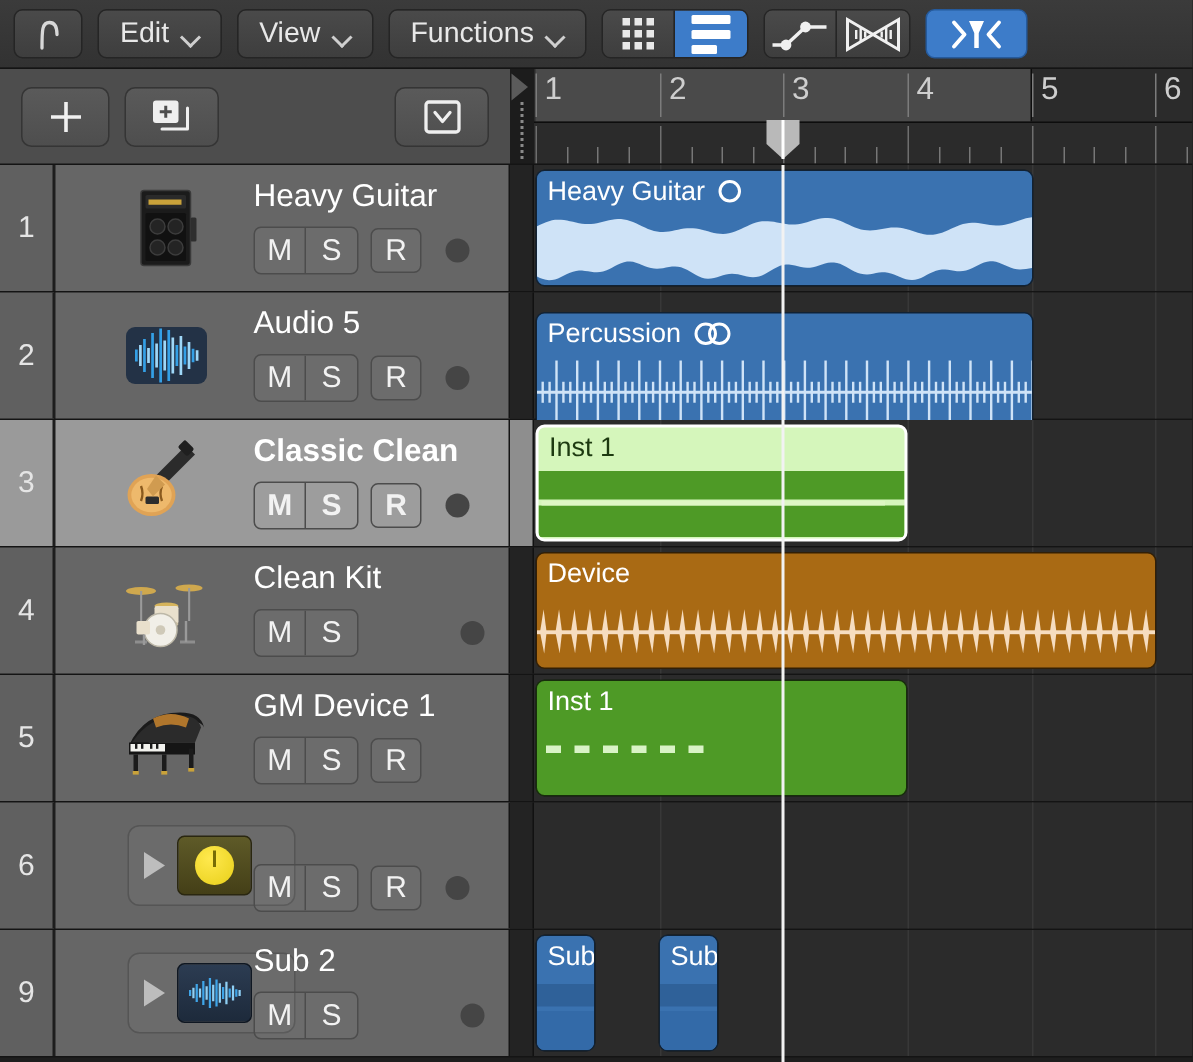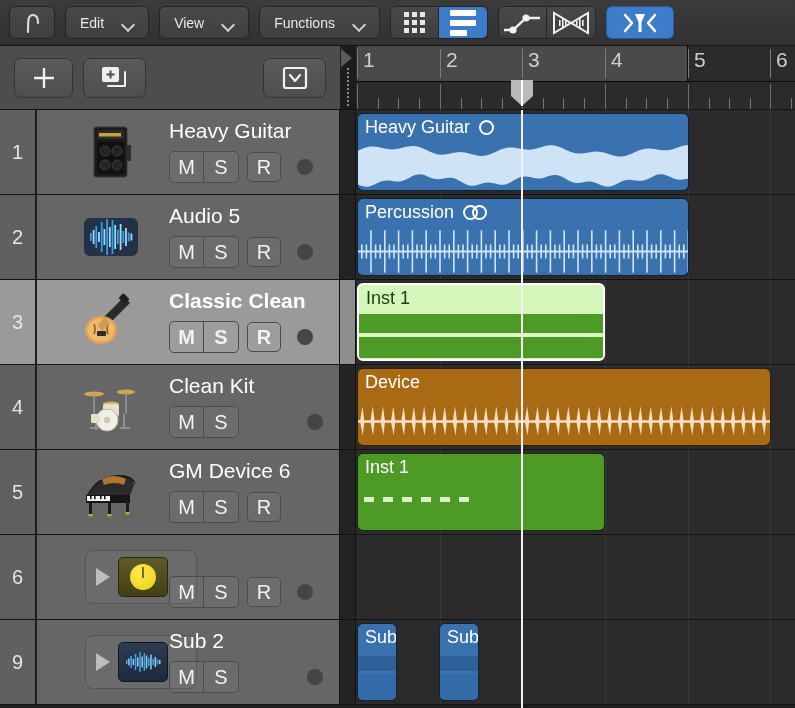--- a/index.html
+++ b/index.html
@@ -19,22 +19,22 @@
     display: flex; align-items: center; gap: 0px;
     padding: 0 4px;
   }
   .tb-btn {
     height: 33px;
     background: linear-gradient(#4a4a4a, #3e3e3e);
     border: 1px solid #252525;
     border-radius: 6px;
     color: #e8e8e8;
     display: flex; align-items: center; justify-content: space-between;
-    gap: 19px;
-    font-size: 14px;
+    gap: 9px;
+    font-size: 19px;
     padding: 0 14px;
     margin: 0 5px;
     white-space: nowrap;
   }
   .tb-btn.icononly { padding: 0 11px; }
   .chev {
     display: inline-block;
     width: 11px; height: 7px;
     position: relative; top: 1px;
   }
@@ -483,21 +483,21 @@
           <div class="recdot" style="margin-left: 8px;"></div>
         </div>
       </div>
       <div class="tlane">
         <div class="lane-gutter"></div>
         <div class="gridline" style="left: 100px;"></div>
         <div class="gridline" style="left: 182px;"></div>
         <div class="gridline" style="left: 265px;"></div>
         <div class="gridline" style="left: 348px;"></div>
         <div class="gridline" style="left: 430px;"></div>
-        <div class="region" style="left: 17px; top: 3px; width: 332px; height: 78px; background: rgb(58, 114, 176);">
+        <div class="region" style="left: 17px; top: 13px; width: 332px; height: 78px; background: rgb(58, 114, 176);">
           <svg width="332" height="47" viewBox="0 0 332 47" preserveAspectRatio="none" style="position: absolute; left: 0px; bottom: 0px;">
             <rect x="0" y="22.5" width="332" height="2" fill="#cfe3f7"></rect>
             <rect x="3" y="16.46969480823474" width="1.6" height="14.060610383530522" fill="#cfe3f7"></rect>
             <rect x="7.6" y="16.517712090240877" width="1.6" height="13.964575819518249" fill="#cfe3f7"></rect>
             <rect x="12.2" y="2.349999999999998" width="1.6" height="42.300000000000004" fill="#cfe3f7"></rect>
             <rect x="16.799999999999997" y="16.519626565292054" width="1.6" height="13.960746869415892" fill="#cfe3f7"></rect>
             <rect x="21.4" y="16.51970289644968" width="1.6" height="13.96059420710064" fill="#cfe3f7"></rect>
             <rect x="26" y="2.349999999999998" width="1.6" height="42.300000000000004" fill="#cfe3f7"></rect>
             <rect x="30.6" y="16.519705939814294" width="1.6" height="13.960588120371414" fill="#cfe3f7"></rect>
             <rect x="35.2" y="16.51970606115489" width="1.6" height="13.960587877690221" fill="#cfe3f7"></rect>
@@ -722,21 +722,21 @@
             <rect x="9" y="40" width="3" height="12" fill="#1b1b1b"></rect>
             <rect x="28" y="40" width="3" height="12" fill="#1b1b1b"></rect>
             <rect x="46" y="36" width="3" height="14" fill="#1b1b1b"></rect>
             <g fill="#c9a23a">
               <rect x="8.5" y="51" width="4" height="2.4"></rect>
               <rect x="27.5" y="51" width="4" height="2.4"></rect>
               <rect x="45.5" y="49" width="4" height="2.4"></rect>
             </g>
           </svg>
         </div>
-        <div class="tname">GM Device 6</div>
+        <div class="tname">GM Device 1</div>
         <div class="tbtns">
           <div class="ms-pair">
             <div class="msr">M</div>
             <div class="msr">S</div>
           </div>
           <div class="r-btn">R</div>
         </div>
       </div>
       <div class="tlane">
         <div class="lane-gutter"></div>

